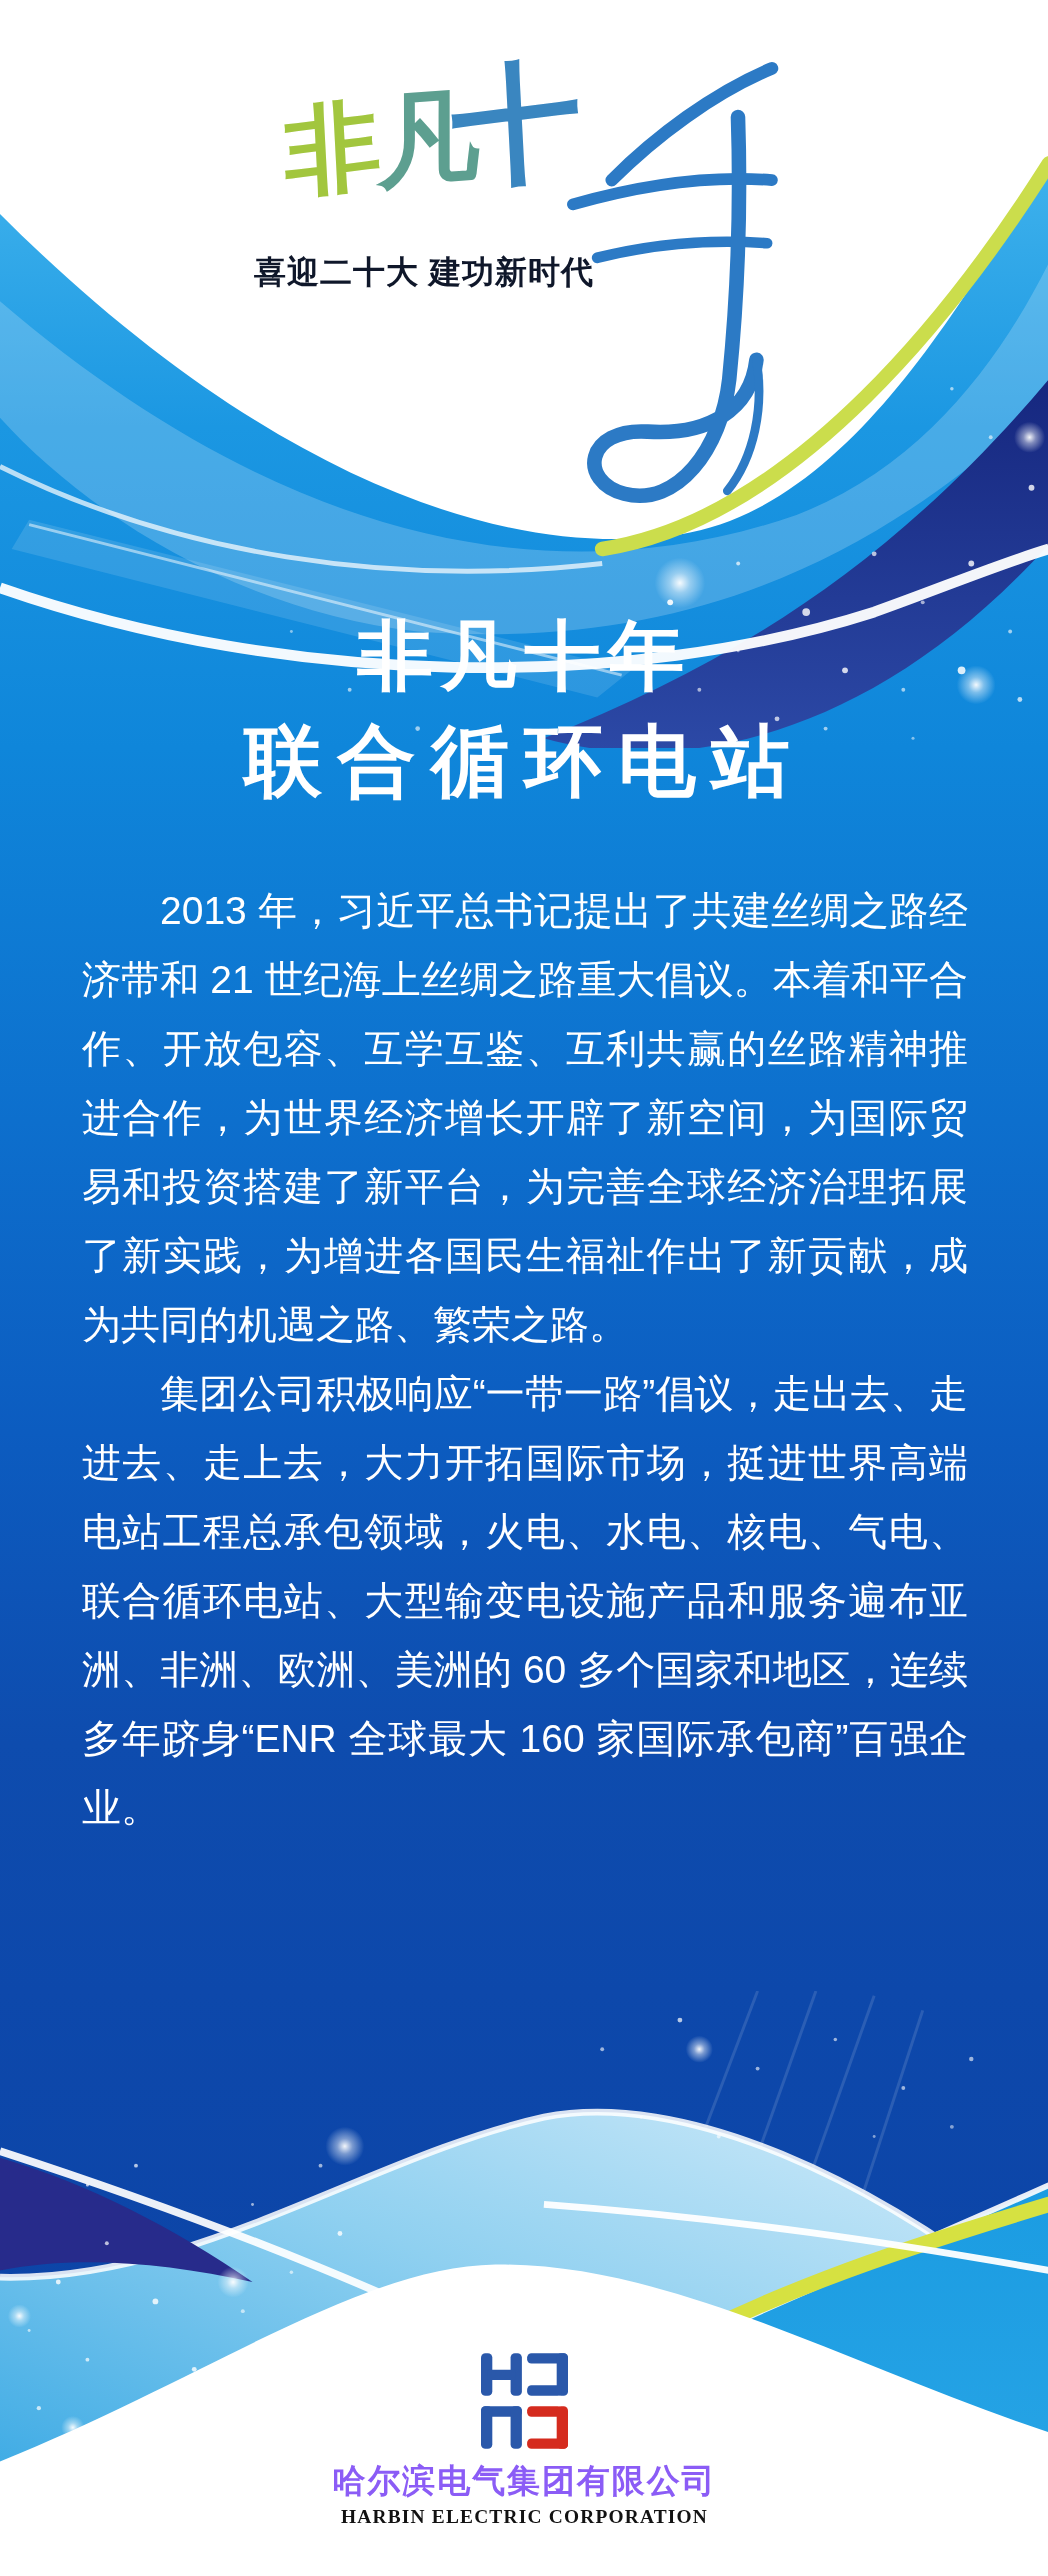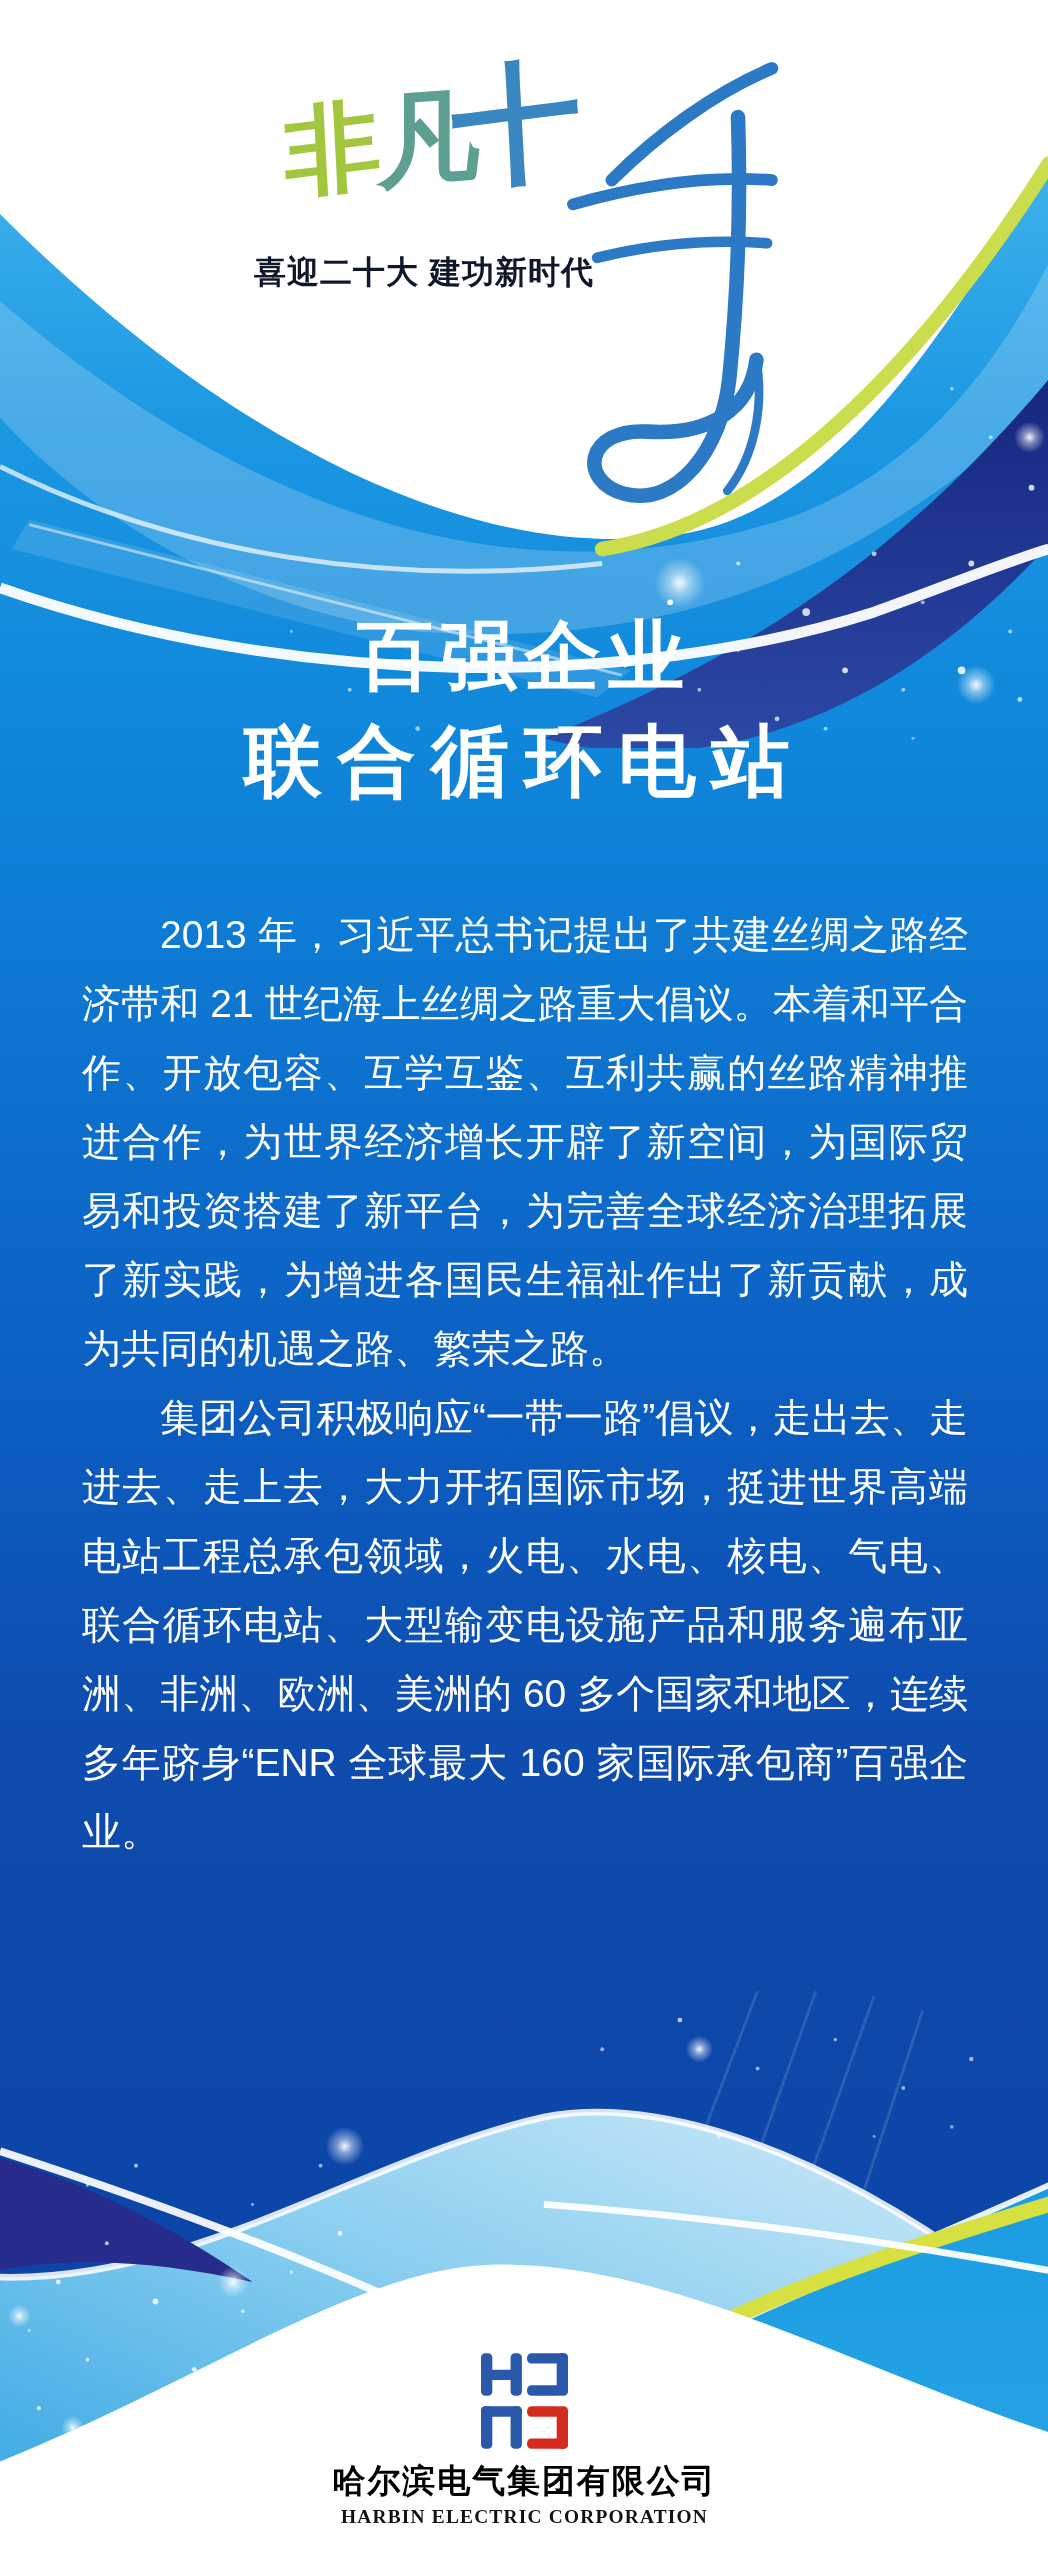--- a/index.html
+++ b/index.html
@@ -31,30 +31,30 @@
   
   .main-title{
     position:absolute;left:0;top:618px;width:1049px;text-align:center;color:#ffffff;
     font-family:"Liberation Serif","DejaVu Serif",serif;font-weight:bold;
   }
   .title-line1{font-size:76px;letter-spacing:7.8px;line-height:1;margin:0 0 29px 0;}
   .title-line2{font-size:78px;letter-spacing:15.5px;line-height:1;margin:0;}
 
   
   .body-text{
-    position:absolute;left:82px;top:900px;width:886px;color:#ffffff;
+    position:absolute;left:82px;top:876px;width:886px;color:#ffffff;
     font-size:39px;line-height:69px;text-align:justify;
   }
   .body-text p{margin:0;text-indent:2em;}
 
   
   .footer{position:absolute;left:0;top:2353px;width:1049px;text-align:center;}
   .hec-logo{display:block;margin:0 auto;width:87px;height:96px;}
   .company-cn{
-    margin-top:9.7px;font-size:33px;font-weight:bold;color:#000000;letter-spacing:1.9px;
+    margin-top:9.7px;font-size:33px;font-weight:bold;color:#8b5cf6;letter-spacing:1.9px;
   }
   .company-en{
     margin-top:1.9px;font-size:19.4px;font-weight:bold;color:#121212;letter-spacing:1.2px;
     font-family:Liberation Serif, serif;
   }
 </style>
 </head>
 <body>
 
 <div class="poster">
@@ -136,21 +136,21 @@
         <path d="M234,320 C242,368 232,420 204,455" stroke-width="9"></path>
       </g>
     </svg>
   </div>
 
   <div class="tagline">喜迎二十大 建功新时代</div>
 
   <div class="body-bg"></div>
 
   <div class="main-title">
-    <div class="title-line1">百强企业</div>
+    <div class="title-line1">非凡十年</div>
     <div class="title-line2">联合循环电站</div>
   </div>
 
   <div class="body-text">
     <p>2013 年，习近平总书记提出了共建丝绸之路经济带和 21 世纪海上丝绸之路重大倡议。本着和平合作、开放包容、互学互鉴、互利共赢的丝路精神推进合作，为世界经济增长开辟了新空间，为国际贸易和投资搭建了新平台，为完善全球经济治理拓展了新实践，为增进各国民生福祉作出了新贡献，成为共同的机遇之路、繁荣之路。</p>
     <p>集团公司积极响应“一带一路”倡议，走出去、走进去、走上去，大力开拓国际市场，挺进世界高端电站工程总承包领域，火电、水电、核电、气电、联合循环电站、大型输变电设施产品和服务遍布亚洲、非洲、欧洲、美洲的 60 多个国家和地区，连续多年跻身“ENR 全球最大 160 家国际承包商”百强企业。</p>
   </div>
 
   <svg class="bottom-waves" viewBox="0 0 1080 603" preserveAspectRatio="none">
     <defs>

